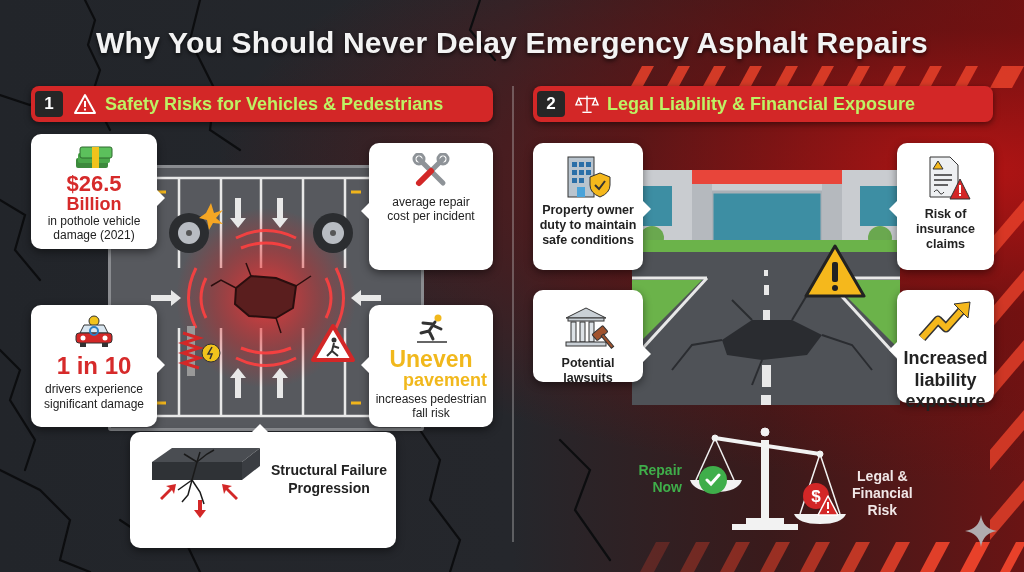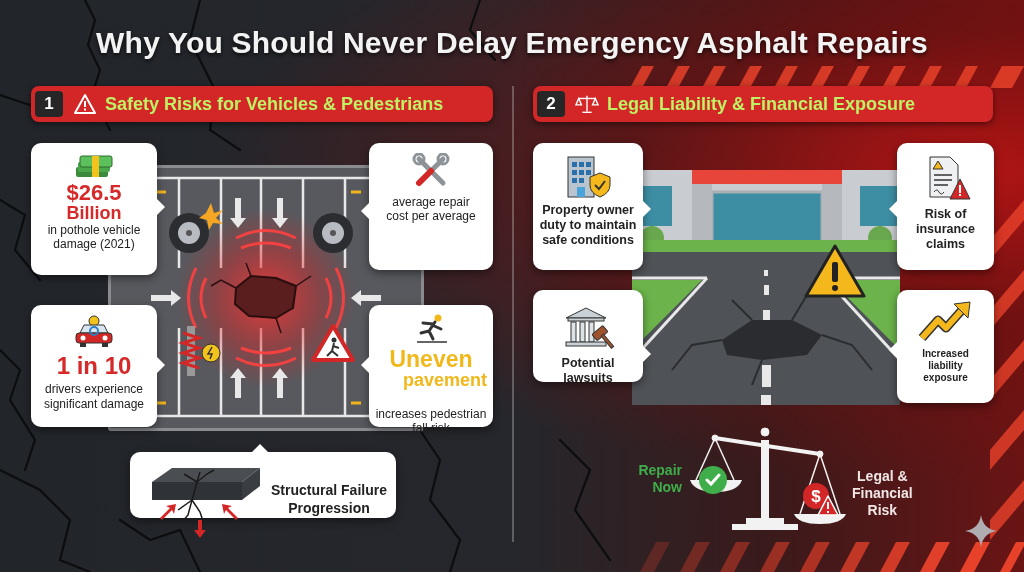--- a/index.html
+++ b/index.html
@@ -197,21 +197,21 @@
         <path d="M101 179 L97 186 L101 186 L99 191" stroke="#333" stroke-width="1.5" fill="none"></path>
       </g>
     <g>
         <path d="M222 158 L242 192 L202 192 Z" fill="#fff" stroke="#d32727" stroke-width="4" stroke-linejoin="round"></path>
         <circle cx="223" cy="172" r="2.5" fill="#333"></circle>
         <path d="M223 175 L221 183 L216 188 M221 183 L227 188 M222 178 L228 180" stroke="#333" stroke-width="2" fill="none"></path>
       </g>
   </svg>
 </div>
 
-<div class="card" style="left:31px;top:143px;width:126px;height:132px;">
+<div class="card" style="left:31px;top:134px;width:126px;height:115px;">
   <div style="margin-top:10px;height:28px;">
     <svg width="40" height="26" viewBox="0 0 40 26">
         <g>
           <rect x="2" y="14" width="32" height="10" rx="2" fill="#3c8a3c"></rect>
           <rect x="4" y="9" width="32" height="10" rx="2" fill="#4aa84a"></rect>
           <rect x="6" y="3" width="32" height="11" rx="2" fill="#5cc05c" stroke="#2e6b2e"></rect>
           <rect x="18" y="3" width="7" height="21" fill="#f1c31c"></rect>
         </g>
       </svg>
   </div>
@@ -228,21 +228,21 @@
         <g stroke-linecap="round">
           <line x1="8" y1="6" x2="32" y2="30" stroke="#8e9398" stroke-width="5"></line>
           <line x1="32" y1="6" x2="8" y2="30" stroke="#8e9398" stroke-width="5"></line>
           <line x1="20" y1="18" x2="8" y2="30" stroke="#d32727" stroke-width="6"></line>
           <circle cx="8" cy="6" r="5" fill="none" stroke="#8e9398" stroke-width="3"></circle>
           <circle cx="32" cy="6" r="5" fill="none" stroke="#8e9398" stroke-width="3"></circle>
         </g>
       </svg>
   </div>
   <div class="sub" style="margin-top:4px;">average repair</div>
-  <div class="sub">cost per average</div>
+  <div class="sub">cost per incident</div>
   <div class="ptr" style="left:-8px;top:60px;border-top:8px solid transparent;border-bottom:8px solid transparent;border-right:8px solid #fff;"></div>
 </div>
 
 <div class="card" style="left:31px;top:305px;width:126px;height:122px;">
   <div style="margin-top:8px;height:38px;">
     <svg width="44" height="36" viewBox="0 0 44 36">
         <circle cx="22" cy="8" r="5" fill="#f1c31c" stroke="#333"></circle>
         <path d="M8 20 L12 12 L32 12 L36 20 Z" fill="#d9e6f0" stroke="#333"></path>
         <rect x="4" y="20" width="36" height="10" rx="3" fill="#d32727" stroke="#333"></rect>
         <circle cx="11" cy="25" r="2.5" fill="#fff"></circle>
@@ -261,26 +261,26 @@
 <div class="card" style="left:369px;top:305px;width:124px;height:122px;">
   <div style="margin-top:8px;height:34px;">
     <svg width="40" height="32" viewBox="0 0 40 32">
         <circle cx="27" cy="5" r="3.5" fill="#f1b81c"></circle>
         <path d="M24 9 L18 18 L10 20 M18 18 L22 26 M21 12 L30 16 M22 11 L12 10" stroke="#333" stroke-width="3" fill="none" stroke-linecap="round"></path>
         <line x1="6" y1="29" x2="36" y2="29" stroke="#333" stroke-width="1.5"></line>
       </svg>
   </div>
   <div class="big yellow" style="font-size:23px;">Uneven</div>
   <div class="big yellow" style="font-size:18px;padding-left:28px;">pavement</div>
-  <div class="sub" style="margin-top:17px;">increases pedestrian</div>
+  <div class="sub" style="margin-top:2px;">increases pedestrian</div>
   <div class="sub">fall risk</div>
   <div class="ptr" style="left:-8px;top:52px;border-top:8px solid transparent;border-bottom:8px solid transparent;border-right:8px solid #fff;"></div>
 </div>
 
-<div class="card" style="left:130px;top:452px;width:266px;height:66px;">
+<div class="card" style="left:130px;top:432px;width:266px;height:116px;">
   <div class="ptr" style="left:122px;top:-8px;border-left:8px solid transparent;border-right:8px solid transparent;border-bottom:8px solid #fff;"></div>
   <div style="position:absolute;left:12px;top:8px;">
     <svg width="120" height="78" viewBox="0 0 120 78">
         <polygon points="10,22 30,8 118,8 100,22" fill="#4a4d52"></polygon>
         <rect x="10" y="22" width="90" height="18" fill="#2f3236"></rect>
         <polygon points="100,22 118,8 118,26 100,40" fill="#3a3d42"></polygon>
       <g stroke="#1a1a1a" stroke-width="1.5" fill="none">
           <path d="M58 12 L55 22 L50 40 L46 55 L40 62"></path>
           <path d="M50 40 L58 52 L62 64"></path>
           <path d="M55 22 L65 14 L72 10"></path>
@@ -420,21 +420,21 @@
 </div>
 
 <div class="card" style="left:897px;top:290px;width:97px;height:113px;">
   <div style="margin-top:10px;height:48px;">
     <svg width="56" height="44" viewBox="0 0 56 44">
         <path d="M4 38 L20 20 L28 28 L44 10" stroke="#333" stroke-width="9" fill="none" stroke-linejoin="round"></path>
         <path d="M4 38 L20 20 L28 28 L44 10" stroke="#f5b81c" stroke-width="6" fill="none" stroke-linejoin="round"></path>
         <polygon points="36,4 52,2 50,18" fill="#f5b81c" stroke="#333"></polygon>
       </svg>
   </div>
-  <div class="lbl" style="position:static;font-size:10px;">
+  <div class="lbl" style="position:static;font-size:18px;">
     <div>Increased</div>
     <div>liability</div>
     <div>exposure</div>
   </div>
   <div class="ptr" style="left:-8px;top:52px;border-top:8px solid transparent;border-bottom:8px solid transparent;border-right:8px solid #fff;"></div>
 </div>
 
 <svg style="position:absolute;left:690px;top:418px;" width="170" height="120" viewBox="0 0 170 120">
   <g fill="#f2f2f2" stroke="#f2f2f2">
     <circle cx="75" cy="14" r="4"></circle>

